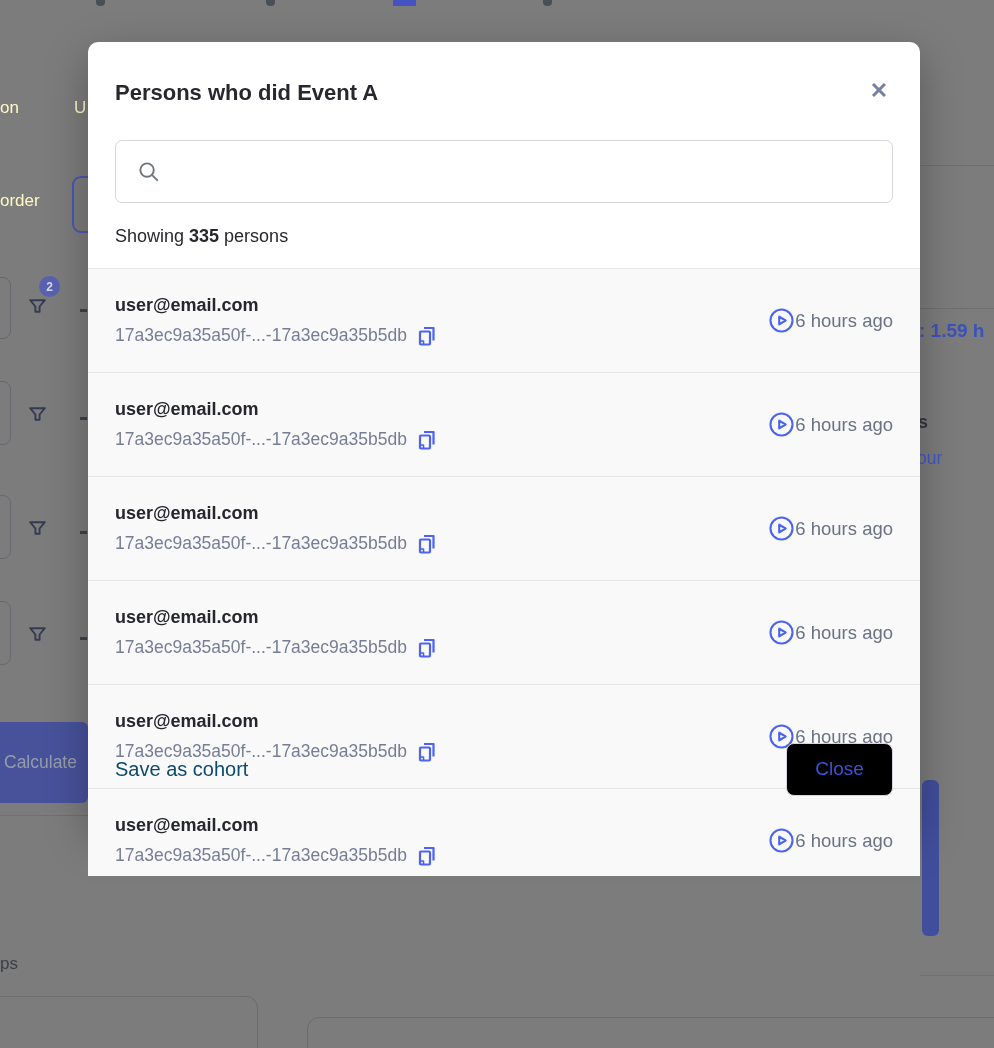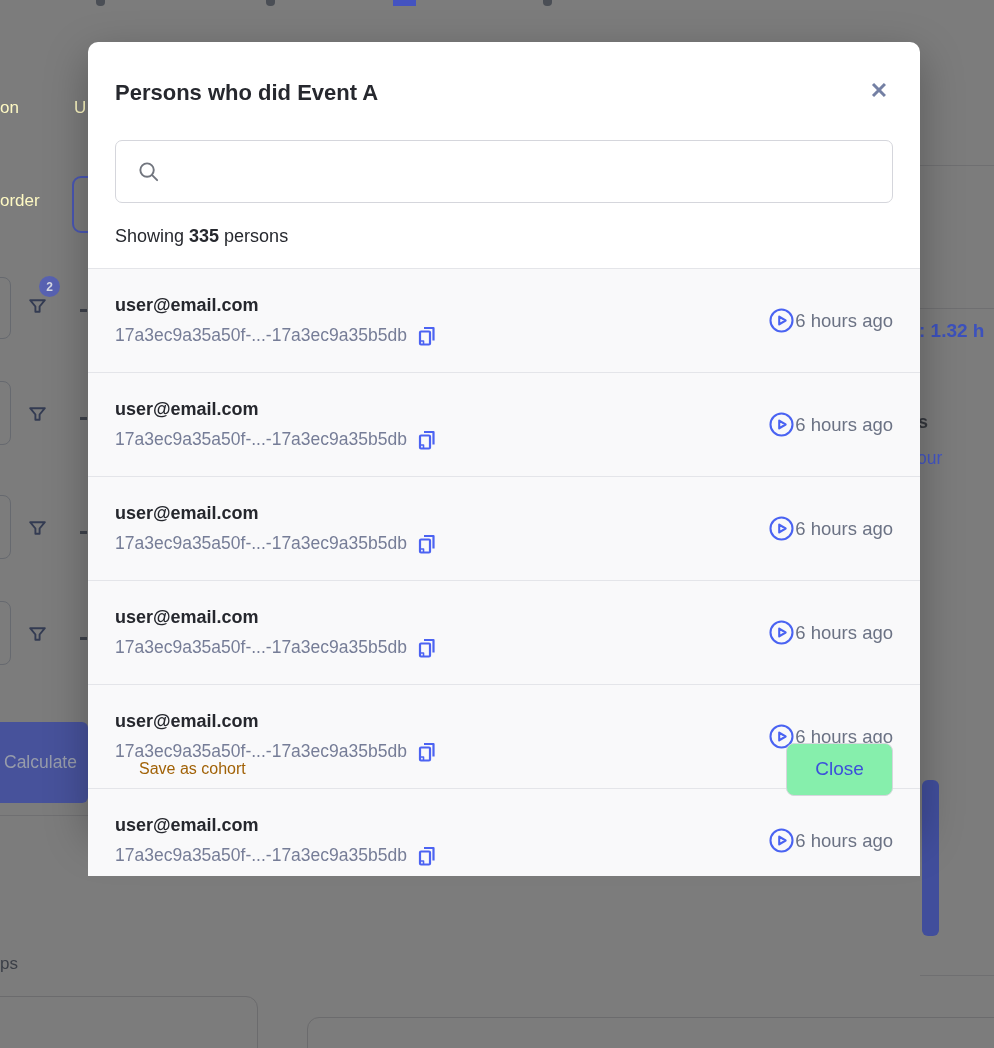--- a/index.html
+++ b/index.html
@@ -53,23 +53,23 @@
   .person-row { height:104px; background:#f9f9fa; border-bottom:1px solid #e4e5e9; display:flex;
                 align-items:center; justify-content:space-between; padding:0 27px; }
   .person-email { font-size:18px; font-weight:700; color:#25272d; margin-bottom:9px; }
   .person-id-line { display:flex; align-items:center; gap:10px; }
   .person-id { font-size:17.5px; color:#767d97; }
   .person-meta { display:flex; align-items:center; }
   .person-time { font-size:18.5px; color:#6b7284; }
 
   .modal-footer { position:absolute; left:0; right:0; bottom:0; height:114px; display:flex;
                   align-items:center; justify-content:space-between; padding:0 27px; }
-  .save-link { font-size:16px; color:#a16207; cursor:pointer; background:none; border:none;
-               font-family:"Liberation Sans", sans-serif;margin-left:24px; }
-  .close-btn { min-width:107px; height:53px; background:#86efac; border:1px solid #d6d7dd; border-radius:8px;
+  .save-link { font-size:20px; color:#0c4a6e; cursor:pointer; background:none; border:none;
+               font-family:"Liberation Sans", sans-serif; }
+  .close-btn { min-width:107px; height:53px; background:#000000; border:1px solid #d6d7dd; border-radius:8px;
                color:#3c50da; font-size:19px; cursor:pointer; font-family:"Liberation Sans", sans-serif; padding:0 26px; }
 </style>
 </head>
 <body>
 
 <div class="backdrop">
 
   <div class="desc" style="left:96px"></div>
   <div class="desc" style="left:266px"></div>
   <div class="desc" style="left:543px"></div>
@@ -116,21 +116,21 @@
     <span>Calculate</span>
   </div>
 
   <div class="hline" style="left:0; top:815px; width:88px"></div>
   <div class="ps-frag">ps</div>
   <div class="panel-outline" style="left:-60px; top:996px; width:318px; height:90px"></div>
   <div class="panel-outline" style="left:307px; top:1017px; width:700px; height:70px"></div>
 
   <div class="hline" style="left:920px; top:165px; width:74px"></div>
   <div class="hline" style="left:920px; top:308px; width:74px"></div>
-  <div class="metric-frag">: 1.32 h</div>
+  <div class="metric-frag">: 1.59 h</div>
   <div class="s-frag">s</div>
   <div class="our-frag">our</div>
   <div class="funnel-bar"></div>
   <div class="hline" style="left:920px; top:975px; width:74px"></div>
 </div>
 
 <div class="modal">
   <div class="modal-title">Persons who did Event A</div>
   <button class="modal-close">✕</button>
 

